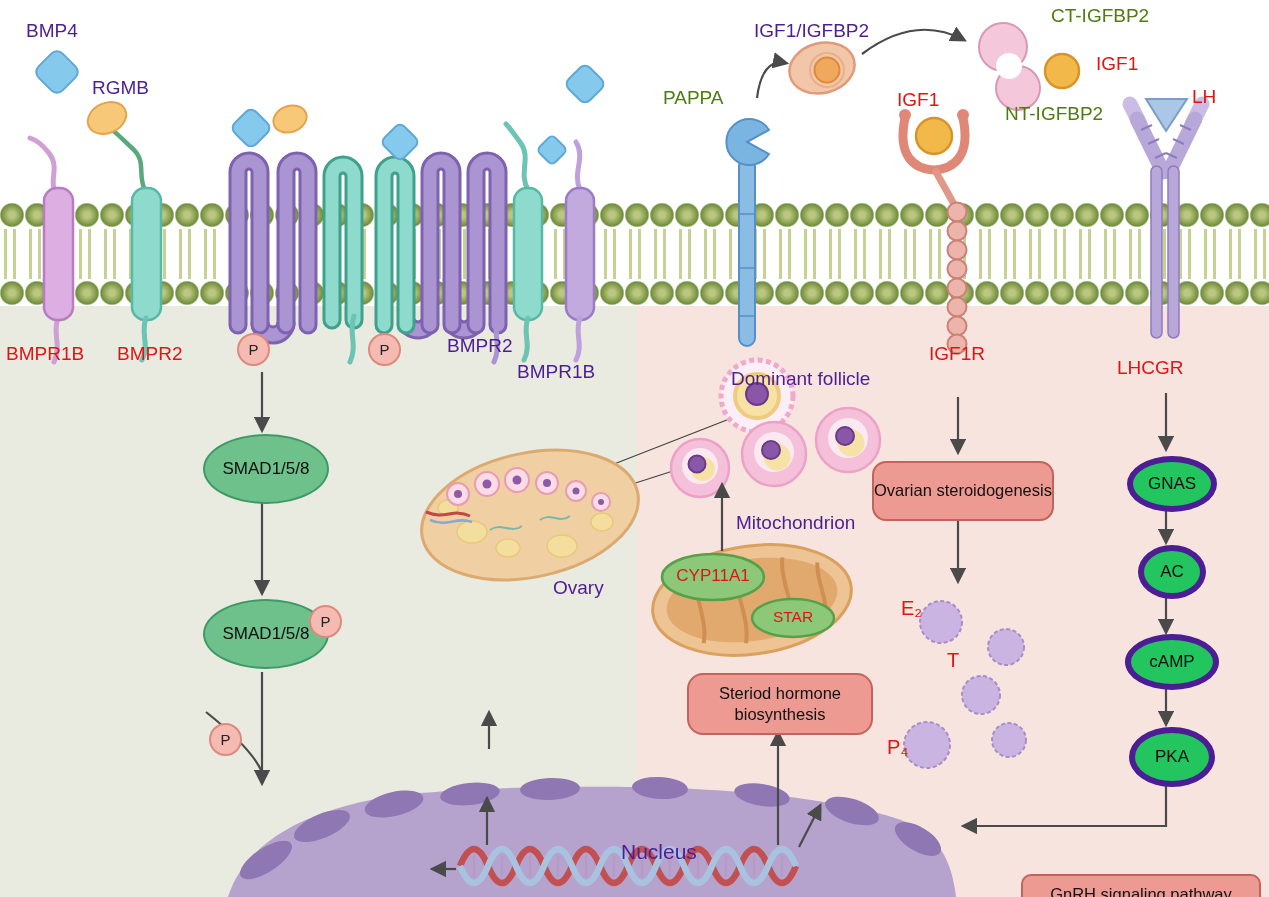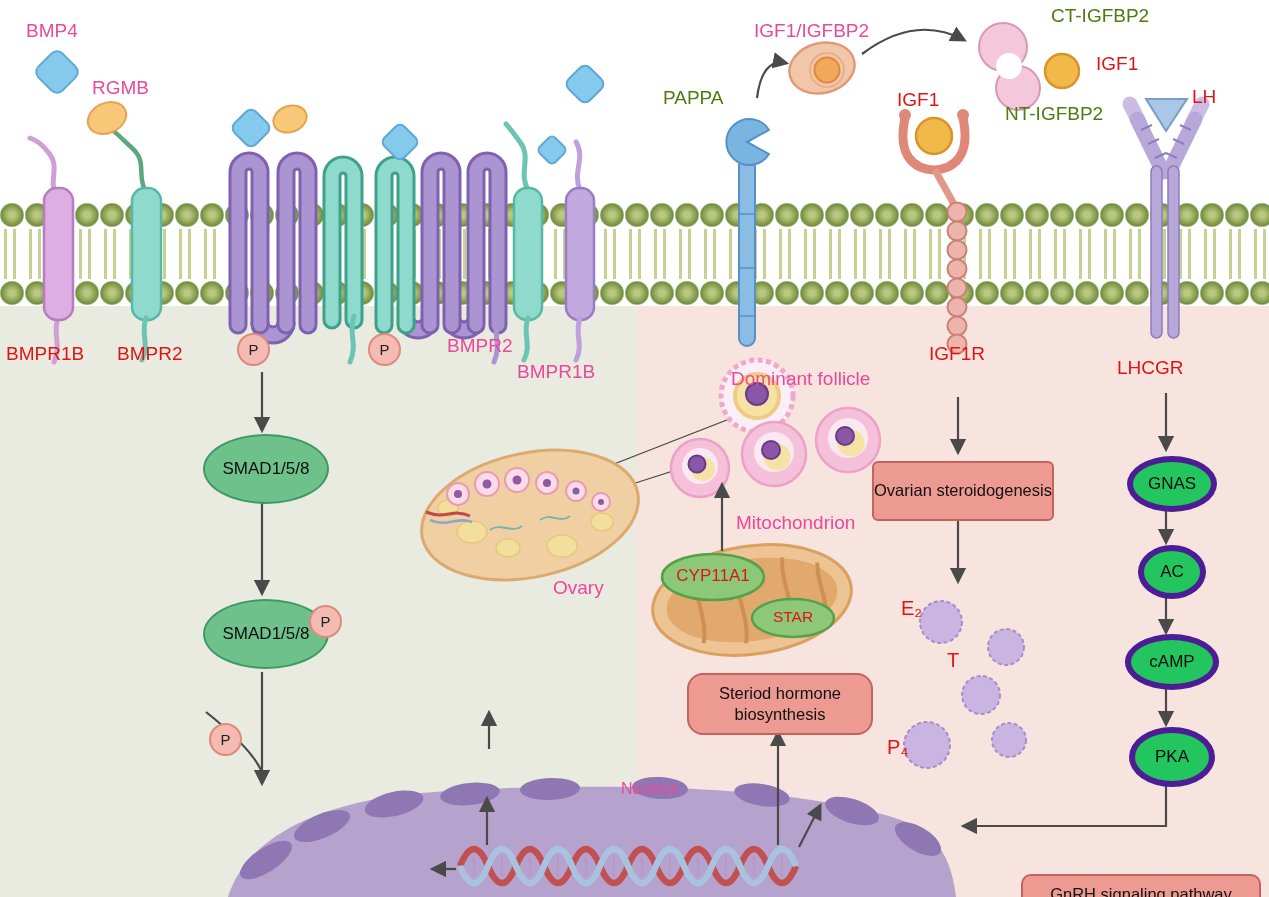--- a/index.html
+++ b/index.html
@@ -7,21 +7,21 @@
   #canvas{position:relative;width:1269px;height:897px;overflow:hidden;background:#ffffff}
   .bg{position:absolute;top:306px;bottom:0;z-index:0}
   #bg-left{left:0;width:637px;background:#e9eae0}
   #bg-right{left:637px;right:0;background:#f8e4df}
   .mem-row{position:absolute;left:0;width:100%;height:32px;z-index:1;
     background-image:radial-gradient(circle at 12px 16px,#bac87f 0 3px,#8ea356 8px,#6f8e3e 11px,rgba(0,0,0,0) 12.5px);
     background-size:25px 32px}
   #mem-tails{position:absolute;left:0;width:100%;top:229px;height:50px;z-index:1;
     background-image:repeating-linear-gradient(90deg,rgba(0,0,0,0) 0 4px,#c6d194 4px 7px,rgba(0,0,0,0) 7px 13px,#c6d194 13px 16px,rgba(0,0,0,0) 16px 25px)}
   #overlay{position:absolute;left:0;top:0;z-index:3}
-  .lbl{position:absolute;font-size:19px;color:#ec4899;white-space:nowrap;z-index:6}
+  .lbl{position:absolute;font-size:19px;color:#4c1d95;white-space:nowrap;z-index:6}
   .red{color:#e11414}
   .blue{color:#4d7c0f}
   .center{text-align:center;white-space:normal}
   .node{position:absolute;z-index:5;display:flex;align-items:center;justify-content:center;border-radius:50%;font-size:17px;color:#0d0d0d}
   .green-node{background:#6fc18c;border:2.5px solid #3e9a65}
   .blue-node{background:#22c55e;border:6px solid #4c1d95}
   .steel-node{background:#6f9fd4;border:2px solid #4a7cb8}
   .pcirc{position:absolute;z-index:6;width:29px;height:29px;border-radius:50%;background:#f5bab2;border:2px solid #dd8a7e;display:flex;align-items:center;justify-content:center;font-size:15px;color:#222}
   .box{position:absolute;z-index:5;background:#ec9a92;border:2px solid #c4625c;display:flex;align-items:center;justify-content:center;text-align:center;color:#111;line-height:1.3;font-size:16.5px}
 </style>
@@ -268,36 +268,36 @@
   <div class="lbl blue" style="left:1051px;top:5px">CT-IGFBP2</div>
   <div class="lbl red" style="left:1096px;top:53px">IGF1</div>
   <div class="lbl blue" style="left:1005px;top:103px">NT-IGFBP2</div>
   <div class="lbl red" style="left:897px;top:89px">IGF1</div>
   <div class="lbl red" style="left:1192px;top:86px">LH</div>
   <div class="lbl red" style="left:929px;top:343px">IGF1R</div>
   <div class="lbl red" style="left:1117px;top:357px">LHCGR</div>
   <div class="lbl" style="left:731px;top:368px">Dominant follicle</div>
   <div class="lbl" style="left:736px;top:512px">Mitochondrion</div>
   <div class="lbl" style="left:553px;top:577px">Ovary</div>
-  <div class="lbl" style="left:621px;top:780px;font-size:16px">Nucleus</div>
+  <div class="lbl" style="left:621px;top:840px;font-size:21px">Nucleus</div>
   <div class="lbl red" style="left:901px;top:597px;font-size:20px">E₂</div>
   <div class="lbl red" style="left:947px;top:649px;font-size:20px">T</div>
   <div class="lbl red" style="left:887px;top:736px;font-size:20px">P₄</div>
   <div class="lbl red center" style="left:662px;top:566px;width:102px;font-size:17px">CYP11A1</div>
   <div class="lbl red center" style="left:752px;top:608px;width:82px;font-size:15.5px">STAR</div>
 
   <div class="node green-node" style="left:203px;top:434px;width:122px;height:66px">SMAD1/5/8</div>
   <div class="node green-node" style="left:203px;top:599px;width:122px;height:66px">SMAD1/5/8</div>
   <div class="node blue-node" style="left:1127px;top:456px;width:78px;height:44px">GNAS</div>
   <div class="node blue-node" style="left:1138px;top:545px;width:56px;height:42px">AC</div>
   <div class="node blue-node" style="left:1125px;top:634px;width:82px;height:44px">cAMP</div>
   <div class="node blue-node" style="left:1129px;top:727px;width:74px;height:48px">PKA</div>
 
   <div class="pcirc" style="left:237px;top:333px">P</div>
   <div class="pcirc" style="left:368px;top:333px">P</div>
   <div class="pcirc" style="left:309px;top:605px">P</div>
   <div class="pcirc" style="left:209px;top:723px">P</div>
 
-  <div class="box" style="left:872px;top:461px;width:178px;height:56px;border-radius:6px">Ovarian steroidogenesis</div>
+  <div class="box" style="left:872px;top:461px;width:178px;height:56px;border-radius:14px">Ovarian steroidogenesis</div>
   <div class="box" style="left:687px;top:673px;width:182px;height:58px;border-radius:16px">Steriod hormone biosynthesis</div>
   <div class="box" style="left:1021px;top:874px;width:236px;height:38px;border-radius:10px">GnRH signaling pathway</div>
 
 </div>
 
 </body></html>

